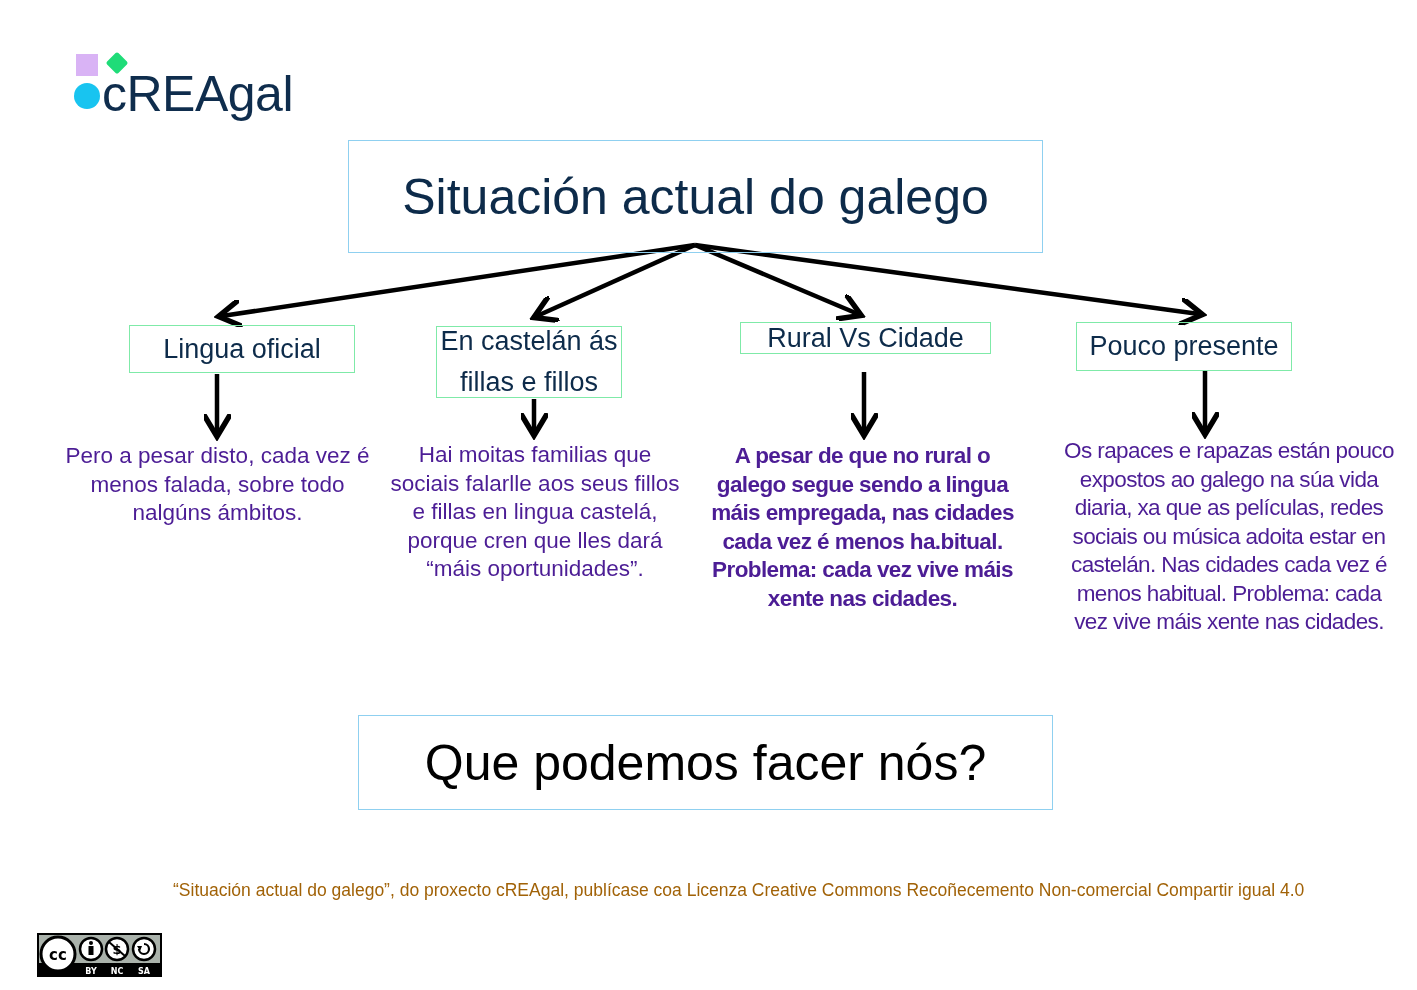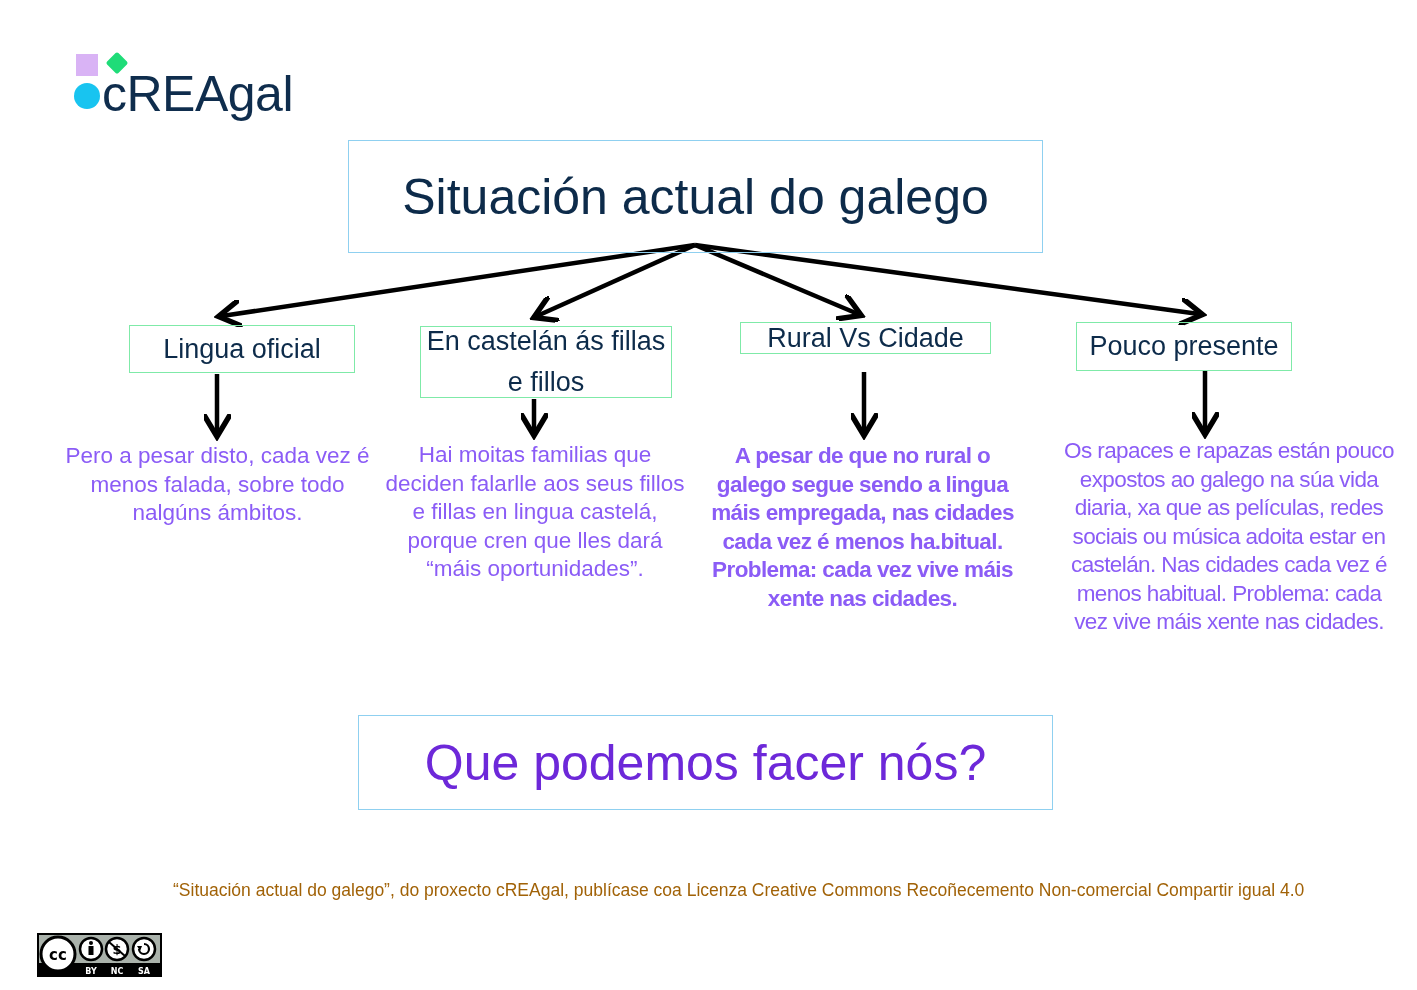--- a/index.html
+++ b/index.html
@@ -7,29 +7,29 @@
          font-family: "Liberation Sans", "DejaVu Sans", sans-serif; color:#0d2b4a; }
   .abs { position:absolute; }
   .logo { left:72px; top:50px; width:240px; height:75px; }
   .logo .sq { position:absolute; left:4px; top:4px; width:22px; height:22px; background:#d9b3f5; }
   .logo .dia { position:absolute; left:37px; top:5px; width:16px; height:16px; background:#1fdc78; transform:rotate(45deg); border-radius:2px; }
   .logo .circ { position:absolute; left:2px; top:33px; width:26px; height:26px; border-radius:50%; background:#18c4f0; }
   .logo .word { position:absolute; left:30px; top:14px; font-size:50px; color:#0f2d4d; letter-spacing:-0.5px; line-height:60px; }
 
   .box-title { border:1.5px solid #8fd0f0; display:flex; align-items:center; justify-content:center; box-sizing:border-box; }
   .title-main { left:348px; top:140px; width:695px; height:113px; font-size:50px; color:#0d2b4a; }
-  .title-bottom { left:358px; top:715px; width:695px; height:95px; font-size:50px; color:#6d28d9; }
+  .title-bottom { left:358px; top:715px; width:695px; height:95px; font-size:50px; color:#000000; }
 
   .node { border:1.5px solid #7feaa8; box-sizing:border-box; display:flex; align-items:center; justify-content:center; text-align:center; font-size:27px; color:#0d2b4a; line-height:41px; }
   .n1 { left:109px; top:325px; width:226px; height:48px;margin-left:20px; }
-  .n2 { left:420px; top:326px; width:252px; height:72px;text-align:center; }
+  .n2 { left:436px; top:326px; width:186px; height:72px;text-align:center; }
   .n3 { left:740px; top:322px; width:251px; height:32px; }
   .n4 { left:1076px; top:322px; width:216px; height:49px; }
 
-  .desc { text-align:center; font-size:22.5px; line-height:28.5px; color:#8b5cf6; }
+  .desc { text-align:center; font-size:22.5px; line-height:28.5px; color:#4c1d95; }
   .d1 { left:50px; top:442px; width:335px; }
   .d2 { left:385px; top:441px; width:300px; }
   .d3 { left:700px; top:442px; width:325px; letter-spacing:-0.6px;font-weight:bold; }
   .d4 { left:1035px; top:437px; width:340px; letter-spacing:-0.6px;margin-left:24px; }
 
   svg.arrows { position:absolute; left:0; top:0; width:1417px; height:990px; pointer-events:none; }
 
   .footer-badge { left:37px; top:933px; width:125px; height:44px; }
   .footer-text { left:173px; top:878px; width:1230px; font-size:17.5px; line-height:24px; color:#a16207; }
 </style>
@@ -72,21 +72,21 @@
   <span>En castelán ás fillas e fillos</span>
 </div>
 <div class="abs node n3">
   <span>Rural Vs Cidade</span>
 </div>
 <div class="abs node n4">
   <span>Pouco presente</span>
 </div>
 
 <div class="abs desc d1">Pero a pesar disto, cada vez é menos falada, sobre todo nalgúns ámbitos.</div>
-<div class="abs desc d2">Hai moitas familias que deciden falarlle aos seus fillos e fillas en lingua castelá, porque cren que lles dará “máis oportunidades”.</div>
+<div class="abs desc d2">Hai moitas familias que sociais falarlle aos seus fillos e fillas en lingua castelá, porque cren que lles dará “máis oportunidades”.</div>
 <div class="abs desc d3">A pesar de que no rural o galego segue sendo a lingua máis empregada, nas cidades cada vez é menos ha.bitual. Problema: cada vez vive máis xente nas cidades.</div>
 <div class="abs desc d4">Os rapaces e rapazas están pouco expostos ao galego na súa vida diaria, xa que as películas, redes sociais ou música adoita estar en castelán. Nas cidades cada vez é menos habitual. Problema: cada vez vive máis xente nas cidades.</div>
 
 <div class="abs box-title title-bottom">
   <span>Que podemos facer nós?</span>
 </div>
 
 <svg class="abs footer-badge" viewBox="0 0 125 44">
   <rect x="0" y="0" width="125" height="44" fill="#000"></rect>
   <rect x="2" y="2" width="121" height="28" fill="#aab2ab"></rect>

